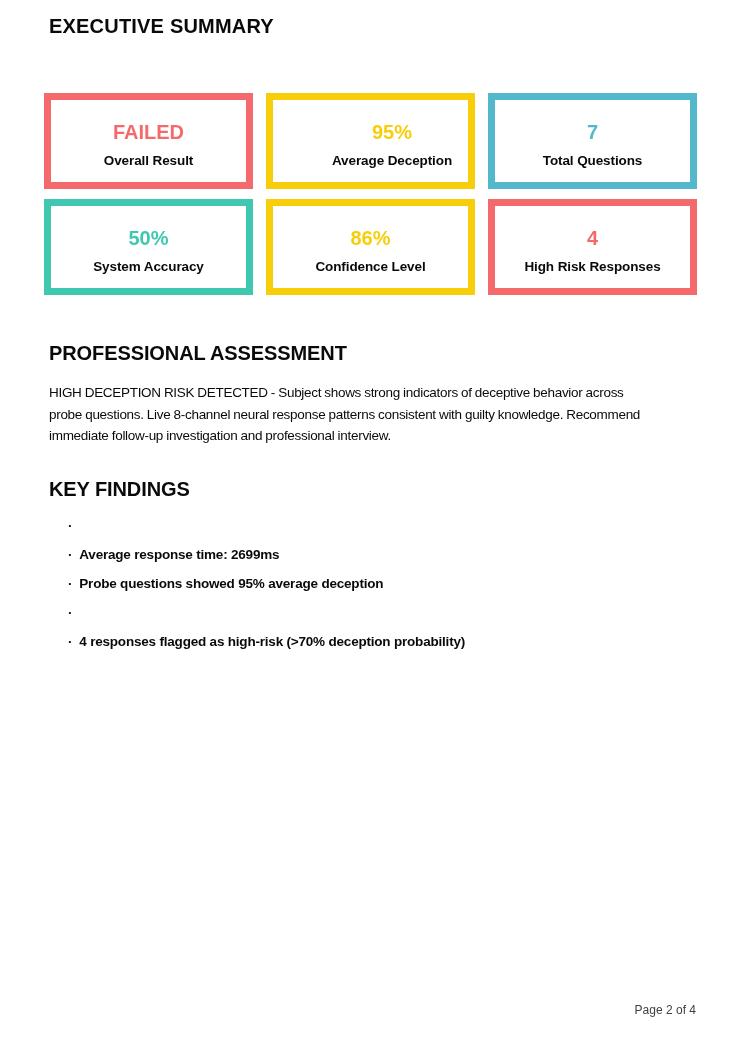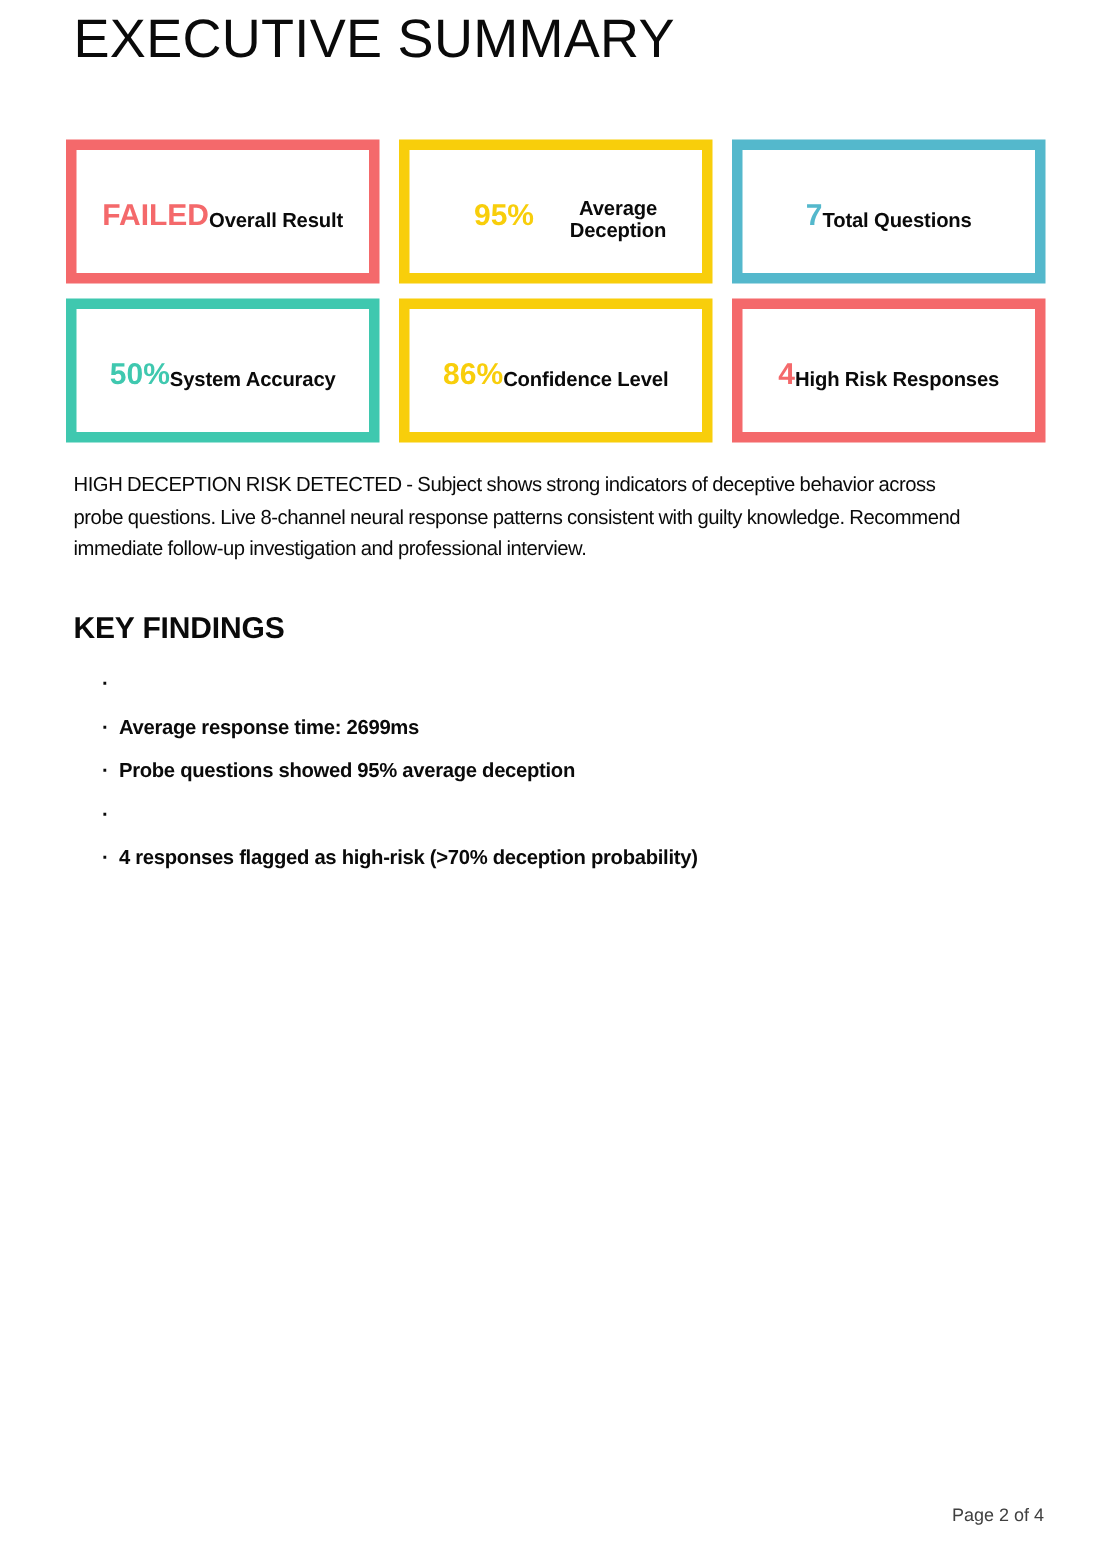--- a/index.html
+++ b/index.html
@@ -7,43 +7,43 @@
     width: 743px; height: 1044px;
     background: #ffffff;
     color: #0a0a0a;
     font-family: "Liberation Sans", sans-serif;
     position: relative;
     overflow: hidden;
   }
   .content { padding: 0 46px 0 49px; }
 
   h1.page-title {
-    font-size: 36px;
-    font-weight: normal;
+    font-size: 20px;
+    font-weight: bold;
     line-height: 34px;
     margin: 9px 0 0 0;
     letter-spacing: 0.2px;
   }
 
   .cards {
     margin-top: 50px;
     margin-left: -5px;
     width: 653px;
     display: grid;
     grid-template-columns: repeat(3, 1fr);
     column-gap: 13px;
     row-gap: 10px;
   }
   .card {
     box-sizing: border-box;
     height: 96px;
     border: 7px solid #ccc;
     background: #fff;
     display: flex;
-    flex-direction: row;
+    flex-direction: column;
     align-items: center;
     justify-content: center;
     text-align: center;
   }
   .card-value {
     font-size: 20px;
     font-weight: bold;
     line-height: 22px;
     margin-top: 6px;
   }
@@ -133,20 +133,21 @@
     <div class="card-value" style="color: rgb(248, 206, 11);">86%</div>
     <div class="card-label">Confidence Level</div>
   </div>
 
   <div class="card" style="border-color: rgb(244, 105, 107);">
     <div class="card-value" style="color: rgb(244, 105, 107);">4</div>
     <div class="card-label">High Risk Responses</div>
   </div>
 </div>
 
+  <h2 class="section-heading">PROFESSIONAL ASSESSMENT</h2>
 
   <p class="assessment-body">HIGH DECEPTION RISK DETECTED - Subject shows strong indicators of deceptive behavior across
 probe questions. Live 8-channel neural response patterns consistent with guilty knowledge. Recommend
 immediate follow-up investigation and professional interview.</p>
 
   <h2 class="section-heading key-findings">KEY FINDINGS</h2>
 
   <ul class="findings-list">
   <li>
     <span class="dot">·</span>

